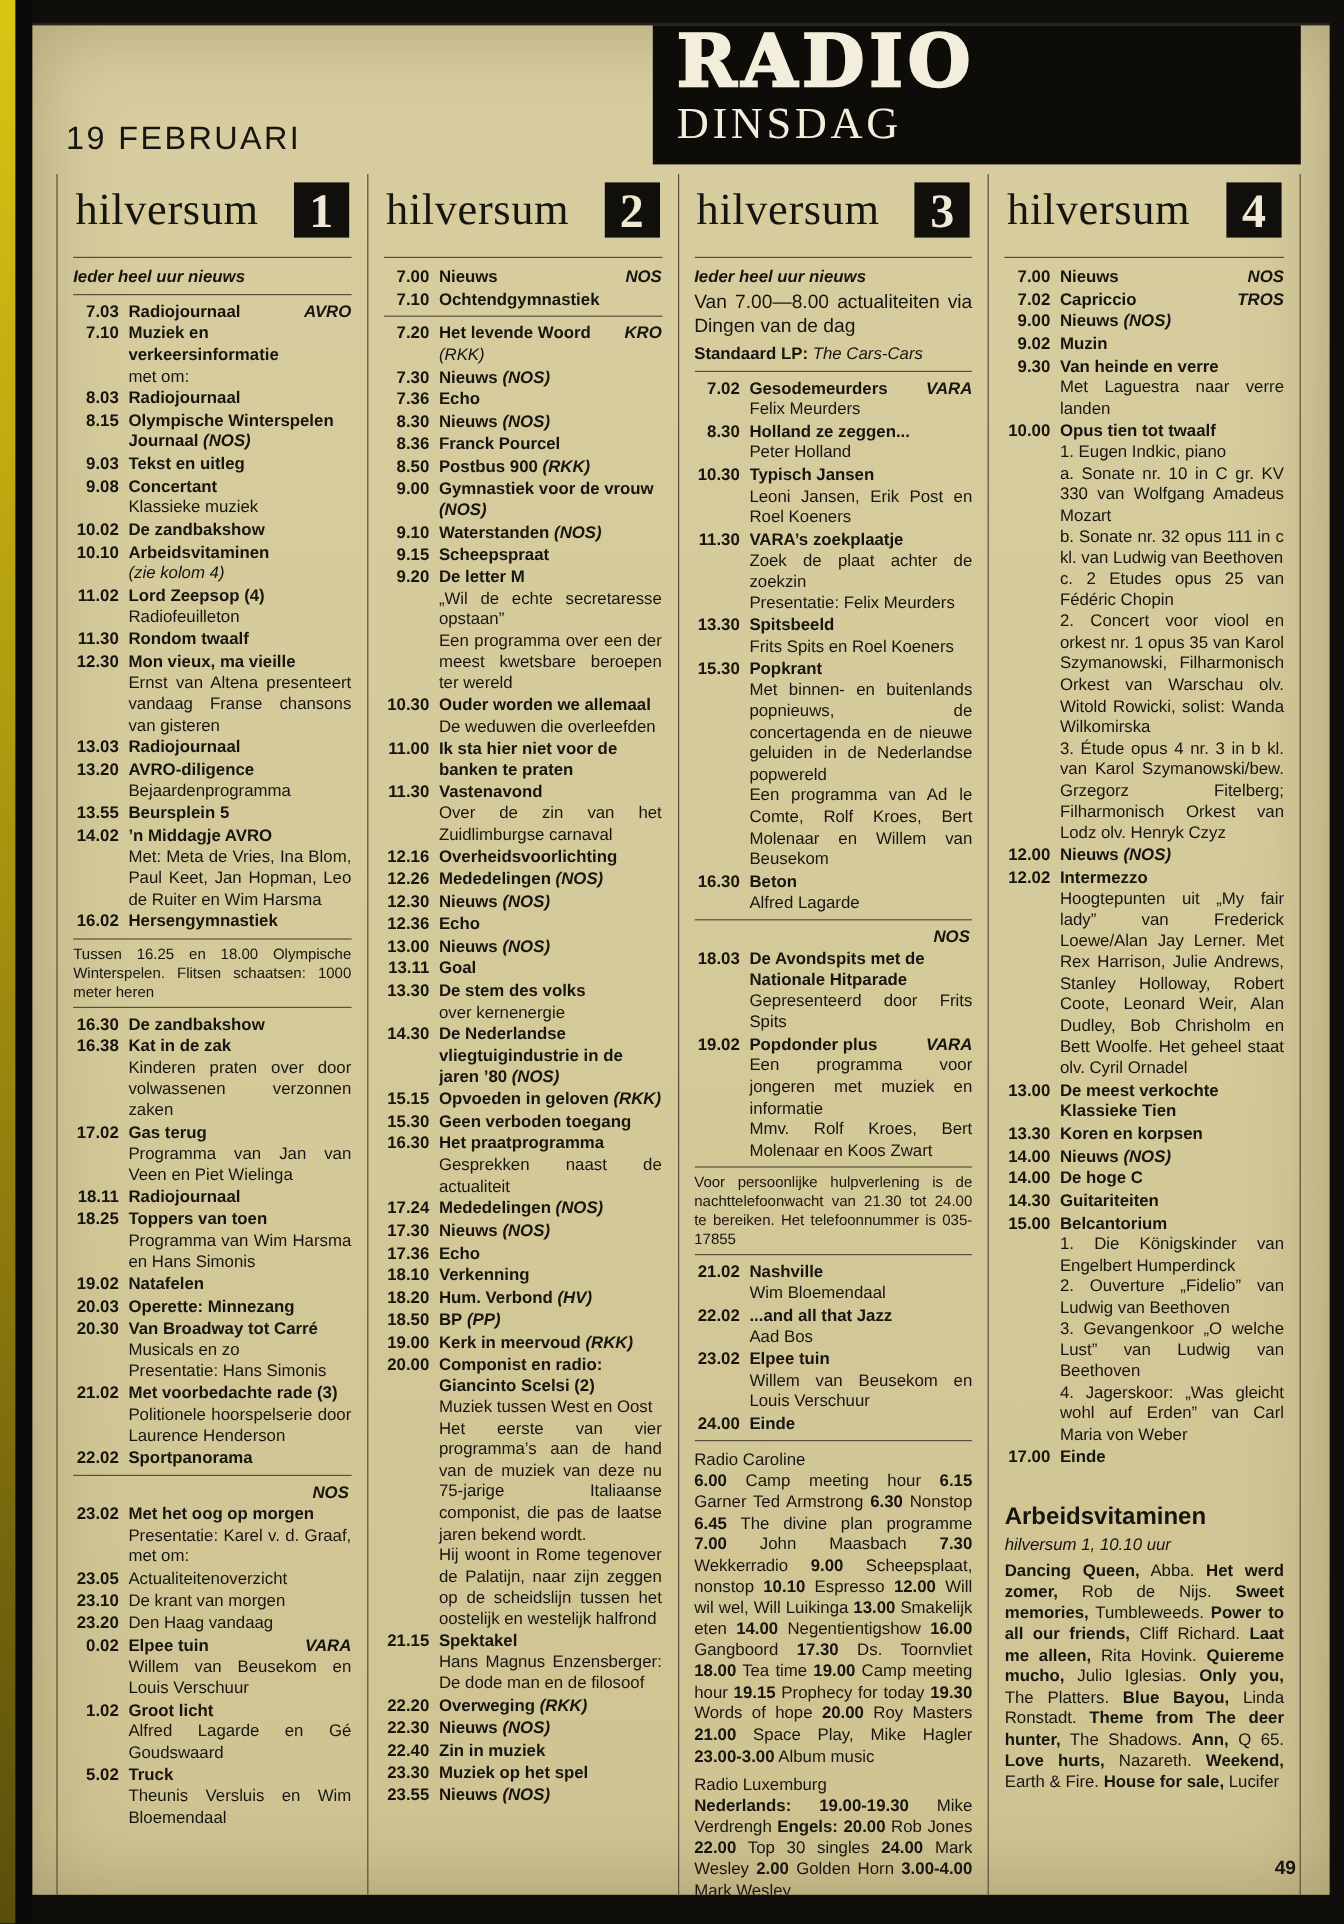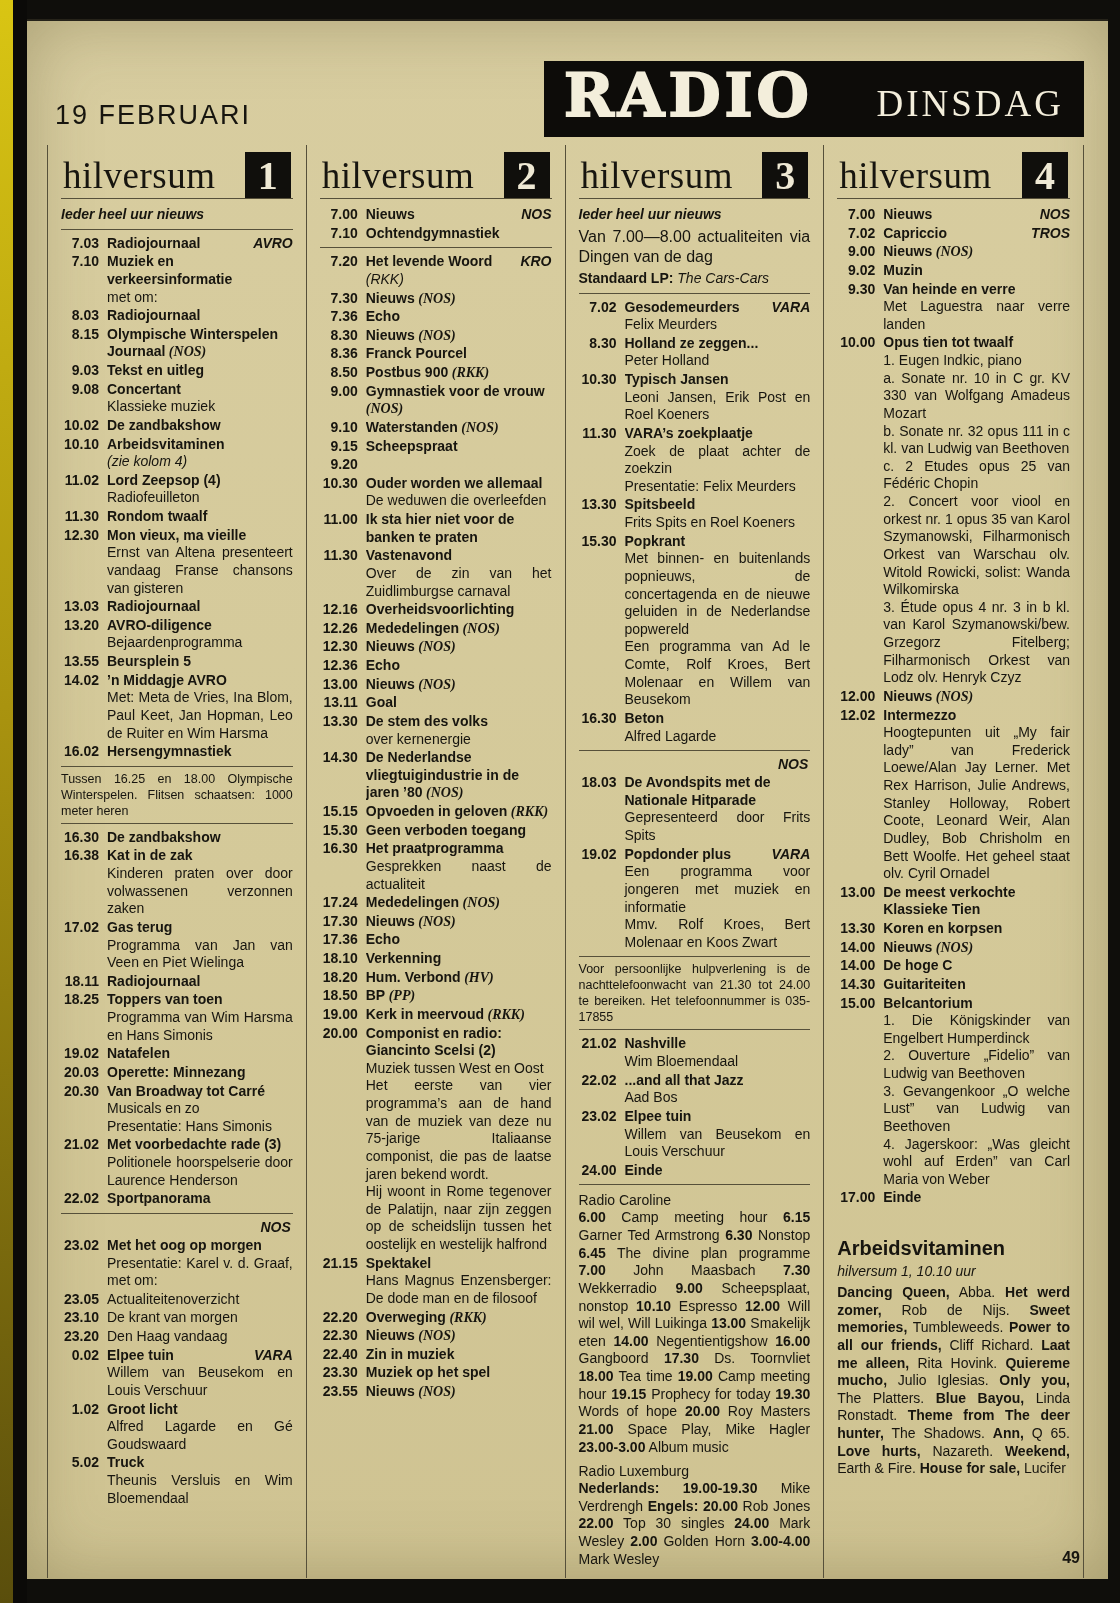--- a/index.html
+++ b/index.html
@@ -26,38 +26,39 @@
     border-top: 2px solid #26231a;
     box-shadow: inset 0 0 70px rgba(90, 80, 40, .35);
     overflow: hidden;
   }
   .masthead { display: flex; align-items: flex-end; height: 92px; margin-bottom: 8px; }
   .date { font-size: 27px; letter-spacing: 2px; padding: 0 0 6px 8px; }
   .banner {
     margin-left: auto; width: 540px; background: #0d0c09; color: #f3eedb;
     display: flex; align-items: baseline; justify-content: space-between;
     padding: 4px 20px 12px;
+    flex-direction: column;
   }
   .brand {
     font-family: "DejaVu Serif", serif; font-weight: bold; font-size: 60px;
     line-height: 1; letter-spacing: 4px; -webkit-text-stroke: 2px #f3eedb;
   }
   .day { font-family: "Liberation Serif", serif; font-size: 37px; letter-spacing: 3px; }
 
   .columns {
     display: grid; grid-template-columns: repeat(4, 1fr);
     border-left: 1px solid #56503a; border-right: 1px solid #56503a;
     min-height: 1400px;
   }
   .col { border-right: 1px solid #56503a; padding: 5px 13px 10px; }
   .col:last-child { border-right: none; }
 
   .col-head {
     display: flex; align-items: center; justify-content: space-between;
-    padding: 2px 2px 0; border-bottom: 1px solid #56503a; margin-bottom: 7px; text-align: right;
+    padding: 2px 2px 16px; border-bottom: 1px solid #56503a; margin-bottom: 7px; text-align: right;
   }
   .station { font-family: "Liberation Serif", serif; font-size: 37px; letter-spacing: .5px; }
   .numbox {
     background: #100f0c; color: #efe9d4; font-family: "Liberation Serif", serif;
     font-weight: bold; font-size: 40px; width: 46px; height: 46px;
     display: flex; align-items: center; justify-content: center;
   }
 
   .b { font-weight: 700; }
   .i { font-style: italic; }
@@ -69,21 +70,21 @@
 
   .prog { display: flex; margin-bottom: 1px; }
   .time {
     flex: 0 0 46px; font-weight: 700; font-size: 14px; line-height: 1.26;
     text-align: right; padding-right: 8px; white-space: nowrap;
   }
   .pbody { flex: 1; min-width: 0; font-size: 14px; line-height: 1.26; }
   .titleline { overflow: hidden; }
   .ptitle { font-weight: 700; }
   .ptitle.plain { font-weight: 400; }
-  .sfx { font-weight: 700; font-style: italic; font-family: Liberation Serif, serif; }
+  .sfx { font-weight: 700; font-style: italic; }
   .tag { float: right; font-weight: 700; font-style: italic; margin-left: 6px; }
   .pdesc { font-weight: 400; text-align: justify; }
 
   .small-note {
     border-top: 1px solid #56503a; border-bottom: 1px solid #56503a;
     font-size: 12.5px; line-height: 1.28; padding: 4px 0; margin: 5px 0; text-align: justify;
   }
   .block { margin-top: 7px; }
   .btitle { font-weight: 400; font-size: 14px; margin-bottom: 1px; }
   .btext { font-size: 14px; line-height: 1.26; text-align: justify; }
@@ -404,20 +405,25 @@
           </div>
         </div>
         <div class="prog">
           <span class="time">9.15</span>
           <div class="pbody">
             <div class="titleline"><span class="ptitle">Scheepspraat</span></div>
           </div>
         </div>
         <div class="prog">
           <span class="time">9.20</span>
+          <div class="pbody">
+            <div class="titleline"><span class="ptitle">De letter M</span></div>
+            <div class="pdesc">„Wil de echte secretaresse opstaan”</div>
+            <div class="pdesc">Een programma over een der meest kwetsbare beroepen ter wereld</div>
+          </div>
         </div>
         <div class="prog">
           <span class="time">10.30</span>
           <div class="pbody">
             <div class="titleline"><span class="ptitle">Ouder worden we allemaal</span></div>
             <div class="pdesc">De weduwen die overleefden</div>
           </div>
         </div>
         <div class="prog">
           <span class="time">11.00</span>

